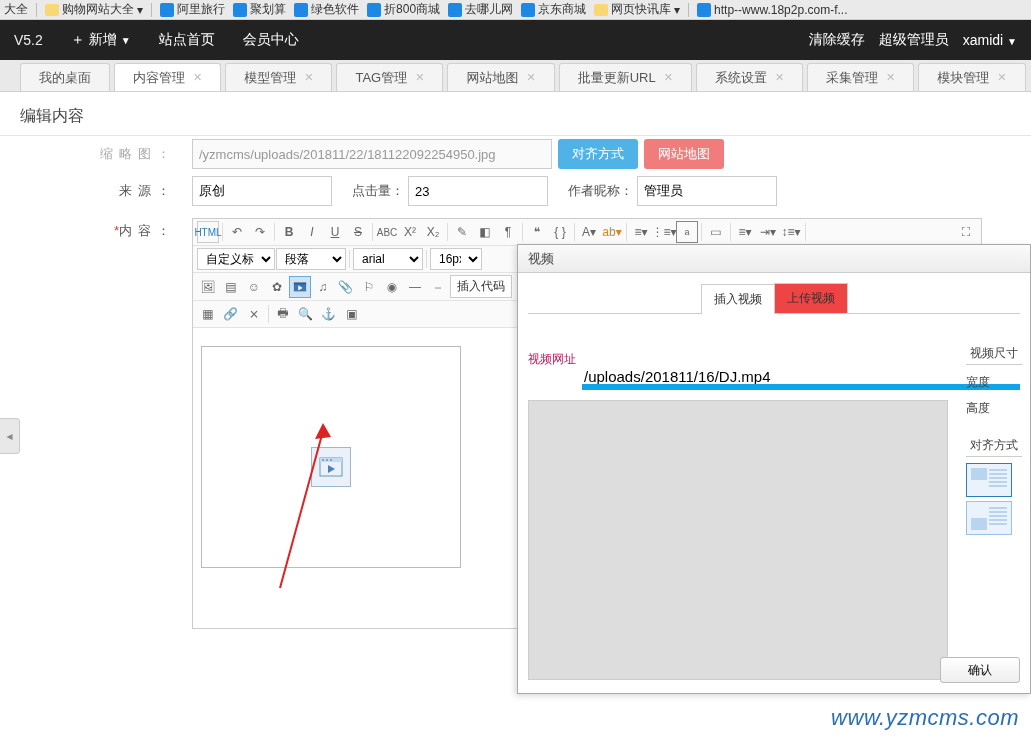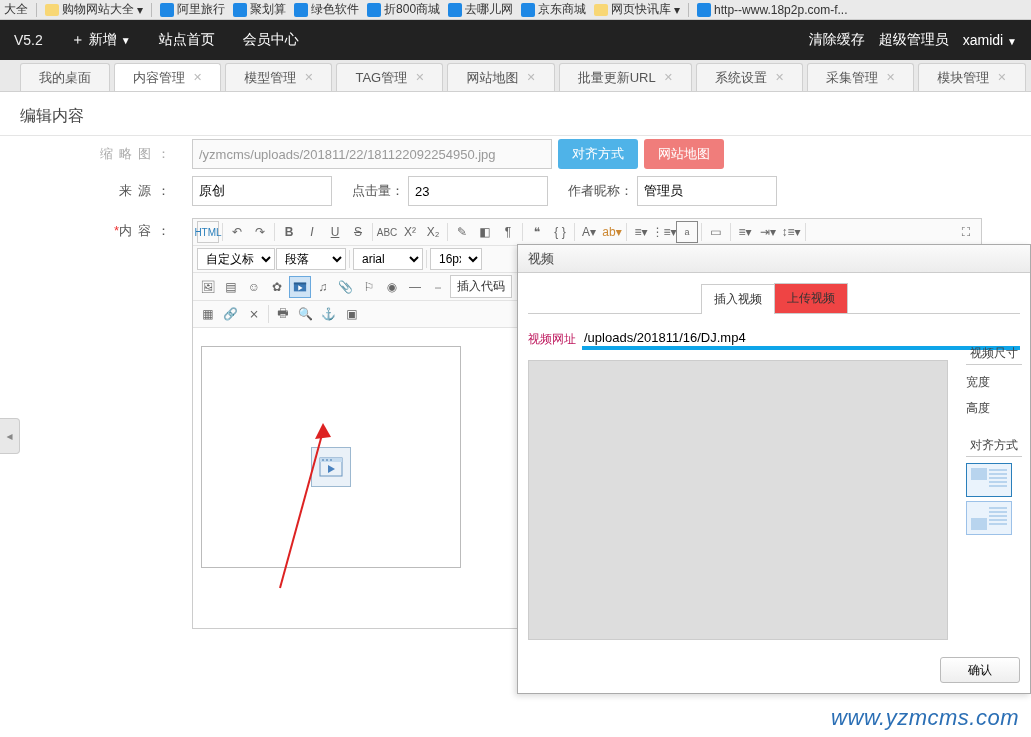--- a/index.html
+++ b/index.html
@@ -70,21 +70,21 @@
 
 
 .dialog { position:absolute; left:517px; top:244px; width:514px; height:450px; background:#fff; border:1px solid #aaa; box-shadow:-2px 2px 6px rgba(0,0,0,.15); }
 .dlghd { height:28px; background:linear-gradient(#fafafa,#ececec); border-bottom:1px solid #ccc; display:flex; align-items:center; padding:0 10px; font-size:13px; color:#444; }
 .dlgbody { padding:10px 10px 0 10px; }
 .dlgtabs { display:flex; border-bottom:1px solid #ccc;justify-content:center; }
 .dlgtab { padding:6px 12px; border:1px solid #ccc; border-bottom:none; margin-right:-1px; background:#ef4444; font-size:12px; cursor:pointer; }
 .dlgtab.active { background:#fff; position:relative; top:1px; }
 .urlrow { display:flex; align-items:center; margin:14px 0 10px; gap:6px; }
 .urllbl { color:#be185d; font-size:12px; }
-.urlinp { flex:1; height:22px; border:none; border-bottom:4px solid #0ea5e9; font-size:13px; padding:0 2px; outline:none; }
+.urlinp { flex:1; height:22px; border:none; border-bottom:6px solid #0ea5e9; font-size:15px; padding:0 2px; outline:none;margin-top:40px; }
 .preview { width:420px; height:280px; background:#ddd; border:1px solid #ccc; }
 
 .rightcol { position:absolute; right:8px; top:100px; width:56px; font-size:12px; color:#444; }
 .grp { margin-bottom:18px; }
 .grphd { border-bottom:1px solid #ccc; padding-bottom:2px; margin-bottom:6px; font-size:12px;text-align:center; }
 .szrow { display:flex; align-items:center; margin:4px 0; gap:4px; height:22px; }
 .alignimg { width:46px; height:34px; border:1px solid #9cc1e8; margin:4px 0; background:#eaf3fc; position:relative; cursor:pointer; }
 .alignimg.sel { border-color:#2a7fbb; }
 .alignimg::before { content:""; position:absolute; left:4px; top:4px; width:16px; height:12px; background:#b8d4ee; }
 .alignimg.b2::before { top:auto; bottom:4px; }

